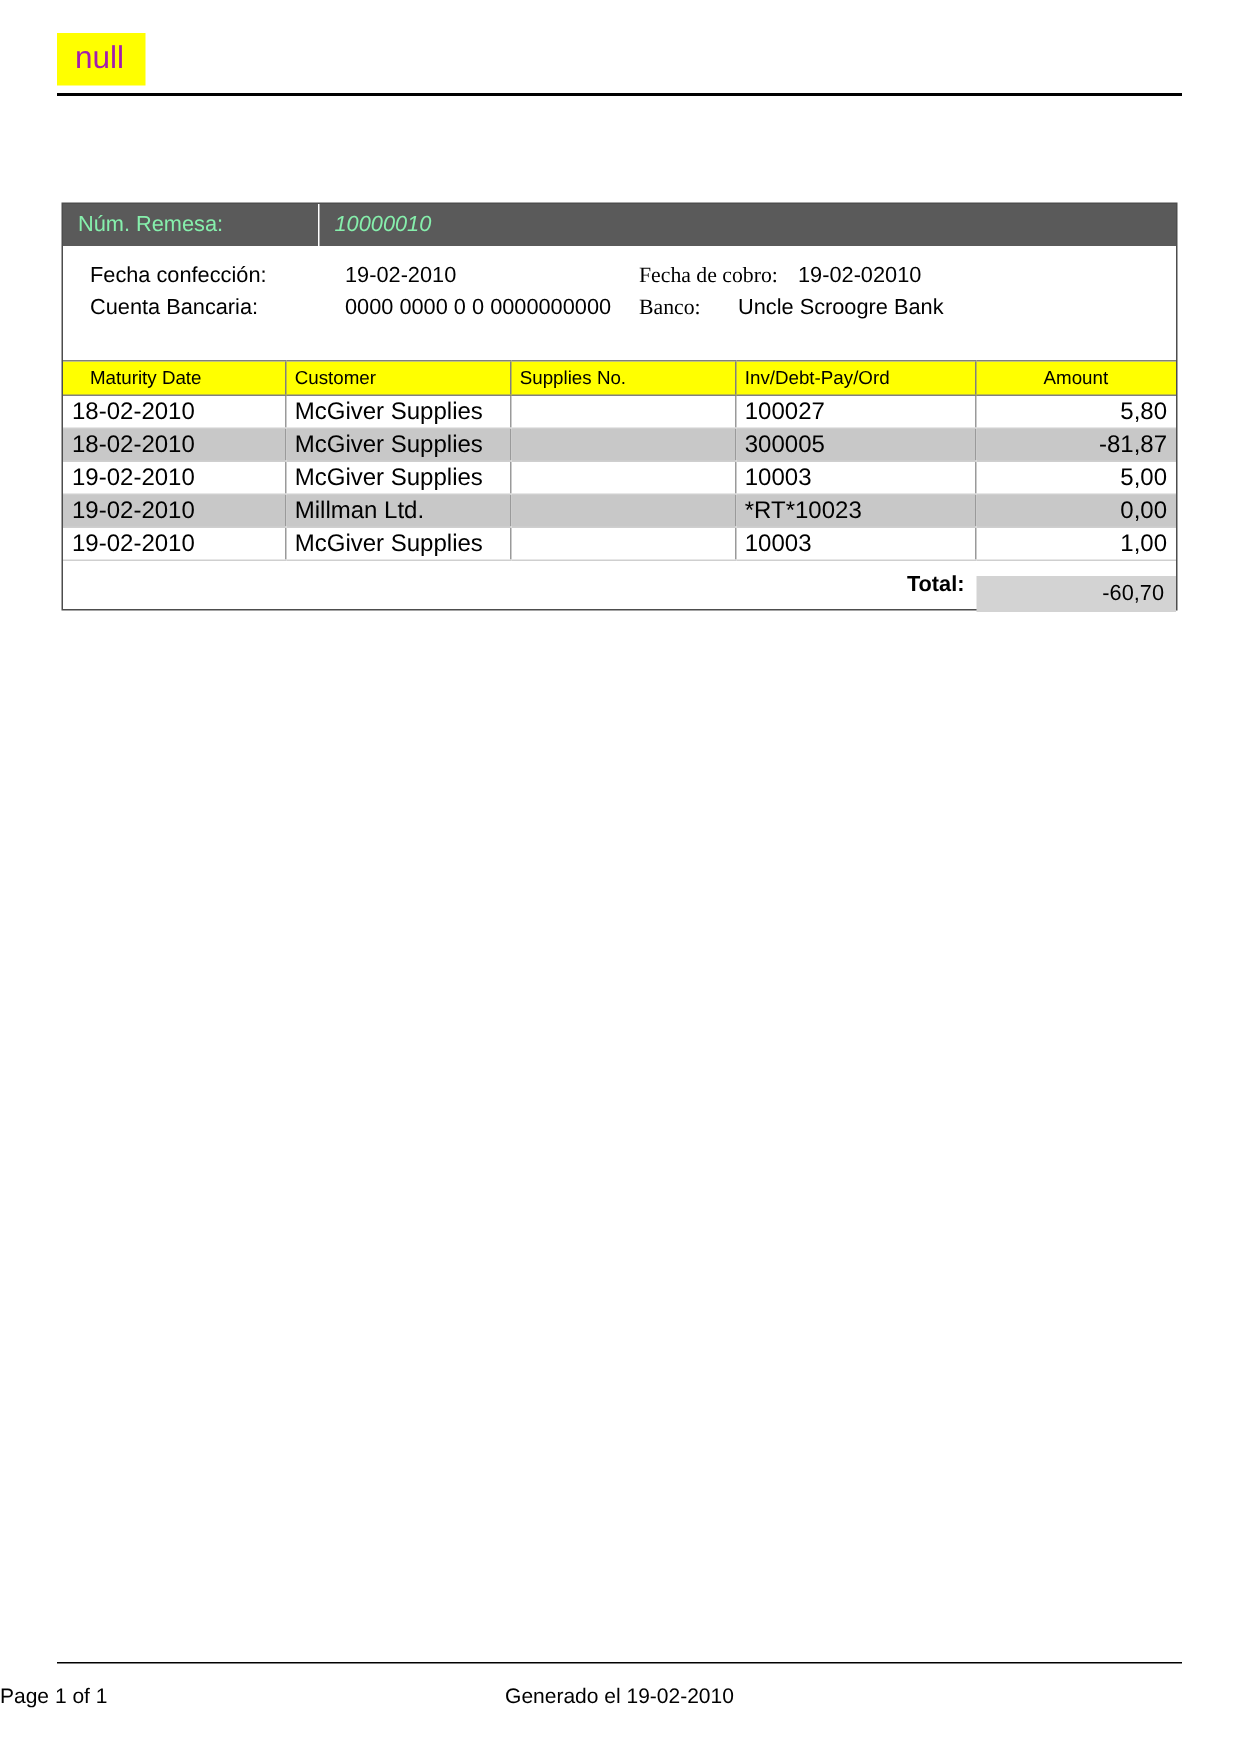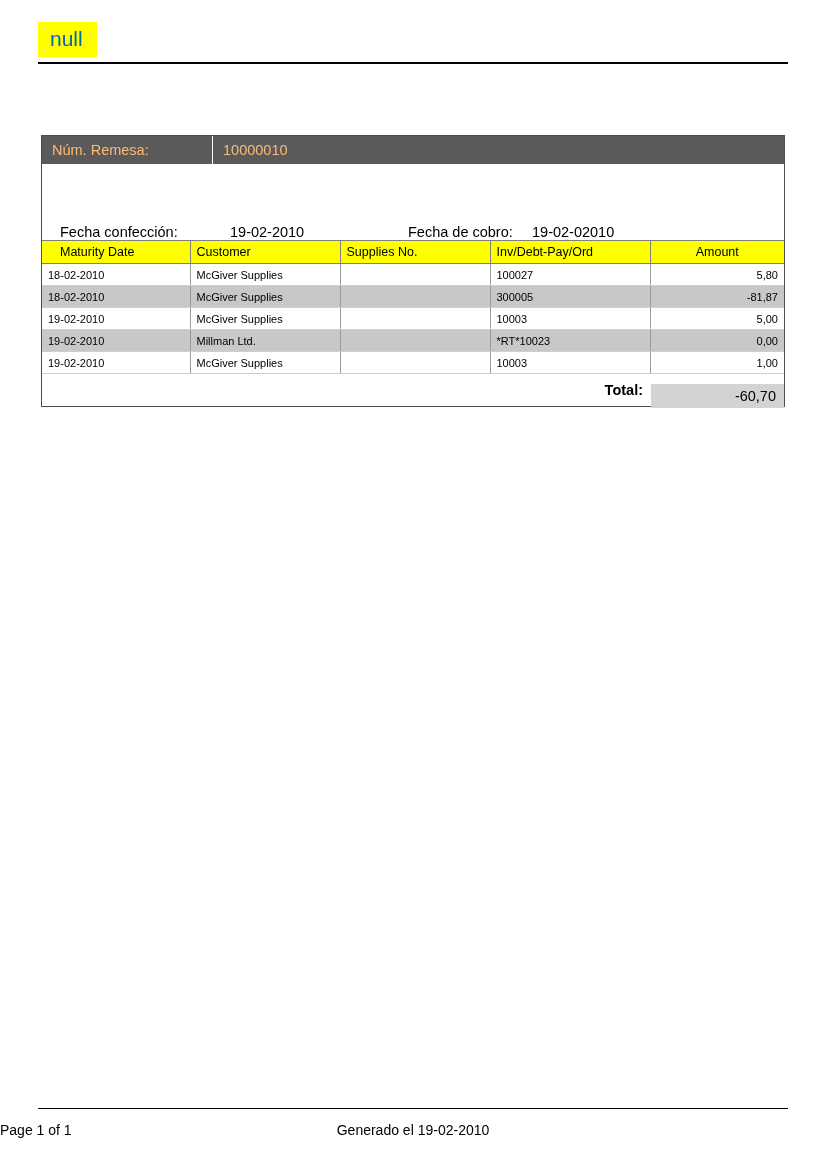--- a/index.html
+++ b/index.html
@@ -28,21 +28,21 @@
     left: 38px;
     top: 22px;
     width: 750px;
   }
   .header-title {
     display: inline-block;
     background: #ffff00;
     font-size: 21px;
     line-height: 26px;
     padding: 4px 14px 5px 12px;
-    color: #0369a1;
+    color: #a21caf;
   }
   .header-rule {
     position: absolute;
     left: 0px;
     top: 40px;
     width: 750px;
     height: 2px;
     background: #000000;
   }
 
@@ -54,65 +54,66 @@
     width: 744px;
     border: 1px solid #4d4d4d;
     box-sizing: border-box;
     background: #ffffff;
   }
 
   
   .remesa-bar {
     display: flex;
     background: #5a5a5a;
-    color: #fdba74;
+    color: #86efac;
     height: 28px;
     align-items: center;
     font-size: 14.5px;
   }
   .remesa-label {
     width: 170px;
     padding-left: 10px;
     box-sizing: border-box;
   }
   .remesa-sep {
     width: 1px;
     height: 28px;
     background: #ffffff;
   }
   .remesa-value {
     padding-left: 10px;
     box-sizing: border-box;
+    font-style: italic;
   }
 
   
   .info-block {
     padding: 10px 0 8px 0;
     font-size: 14.5px;
     line-height: 21px;
     position: relative;
     height: 76px;
     box-sizing: border-box;
   }
   .info-row {
     position: relative;
     height: 21px;
-    margin-top: 48px;
   }
   .info-lbl {
     position: absolute;
     left: 18px;
   }
   .info-val {
     position: absolute;
     left: 188px;
   }
   .info-lbl2 {
     position: absolute;
-    left: 366px;
+    left: 384px;
+    font-family: Liberation Serif, serif;
   }
   .info-val2 {
     position: absolute;
     left: 490px;
   }
   .info-val2b {
     position: absolute;
     left: 450px;
   }
   .info-nif-val {
@@ -138,21 +139,21 @@
     border-left: 1px solid #808080;
     border-top: 1px solid #808080;
     border-bottom: 1px solid #808080;
   }
   table.grid th:first-child { border-left: none; padding-left: 18px; }
   table.grid th.num { text-align: center; }
 
   table.grid td {
     height: 21px;
     padding: 0 6px;
-    font-size: 11px;
+    font-size: 16px;
     border-left: 1px solid #9a9a9a;
     border-bottom: 1px solid #cfcfcf;
     vertical-align: middle;
     white-space: nowrap;
     overflow: hidden;
   }
   table.grid td:first-child { border-left: none; }
   table.grid td.num { text-align: right; }
   tr.shade td { background: #c8c8c8; }
   tr.plain td { background: #ffffff; }
@@ -229,20 +230,26 @@
       <span class="remesa-sep"></span>
       <span class="remesa-value">10000010</span>
     </div>
 
     <div class="info-block">
       <div class="info-row">
         <span class="info-lbl">Fecha confección:</span>
         <span class="info-val">19-02-2010</span>
         <span class="info-lbl2">Fecha de cobro:</span>
         <span class="info-val2">19-02-02010</span>
+      </div>
+      <div class="info-row">
+        <span class="info-lbl">Cuenta Bancaria:</span>
+        <span class="info-val">0000 0000 0 0 0000000000</span>
+        <span class="info-lbl2">Banco:</span>
+        <span class="info-val2b">Uncle Scroogre Bank</span>
       </div>
     </div>
 
     <table class="grid">
       <colgroup>
         <col class="c1">
           <col class="c2">
           <col class="c3">
           <col class="c4">
           <col class="c5">

